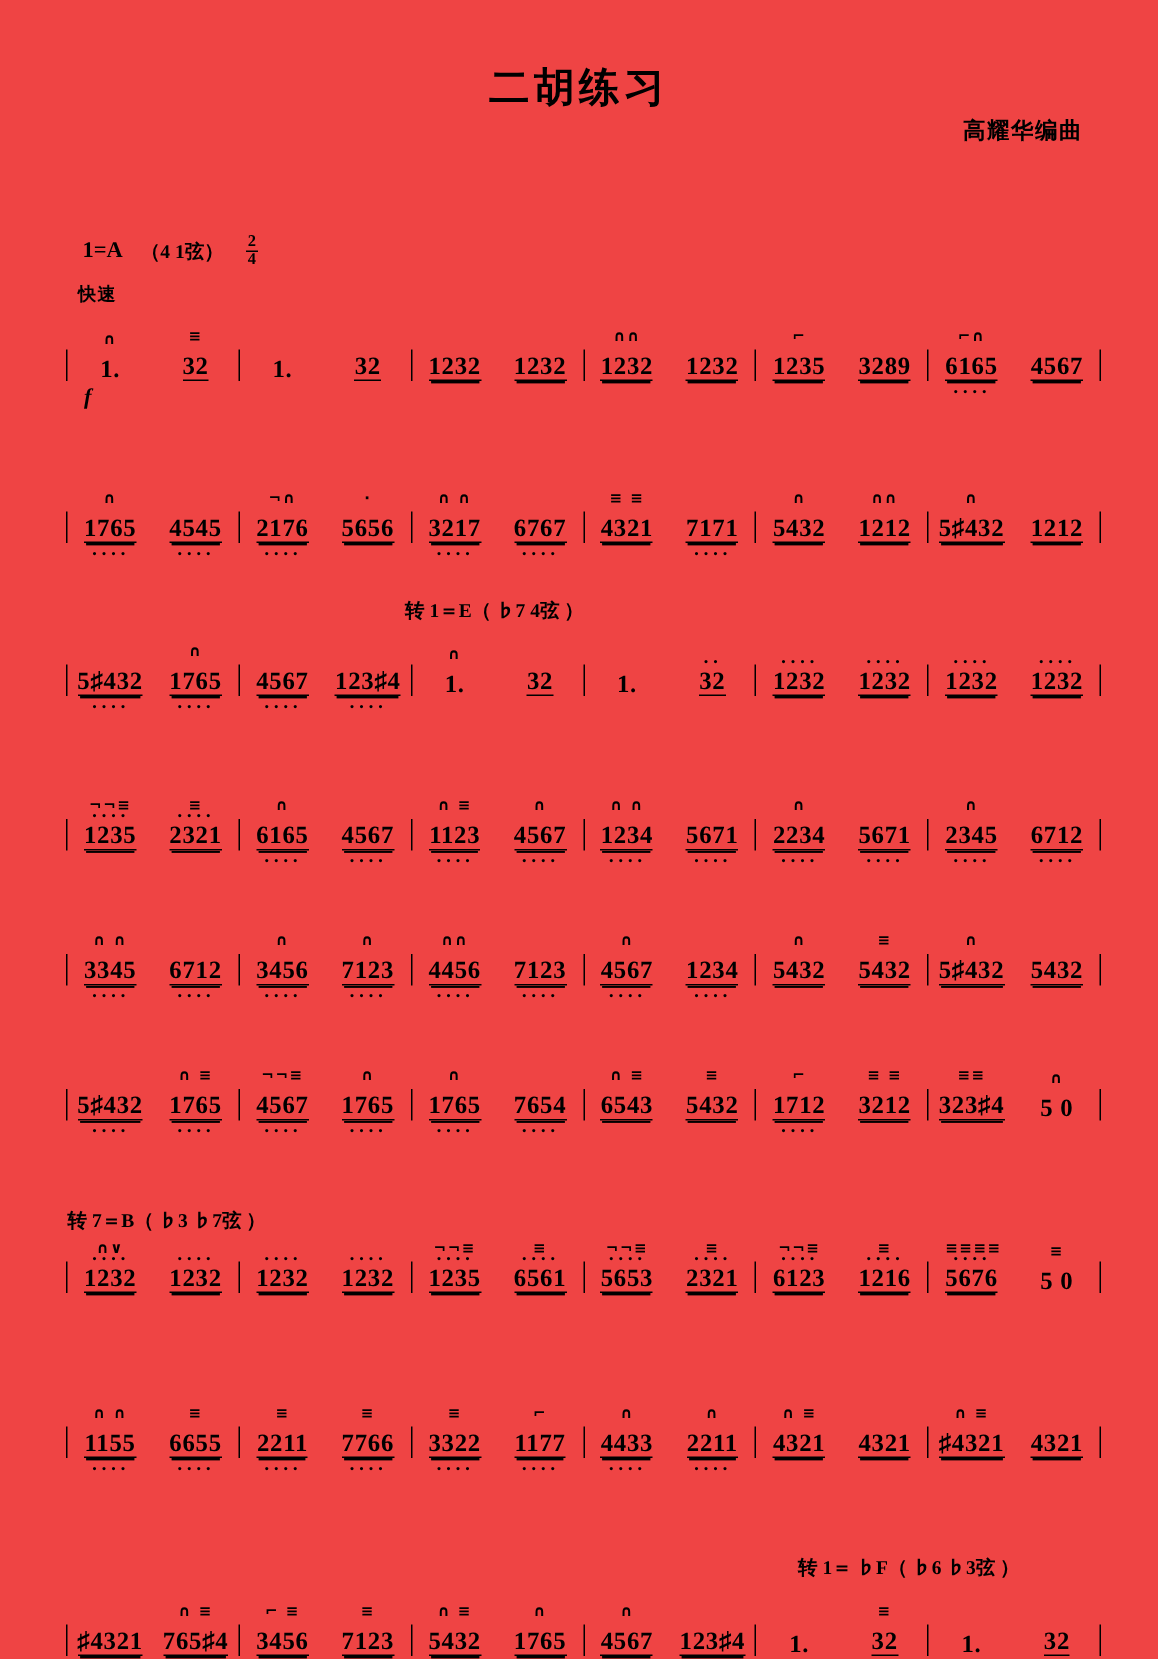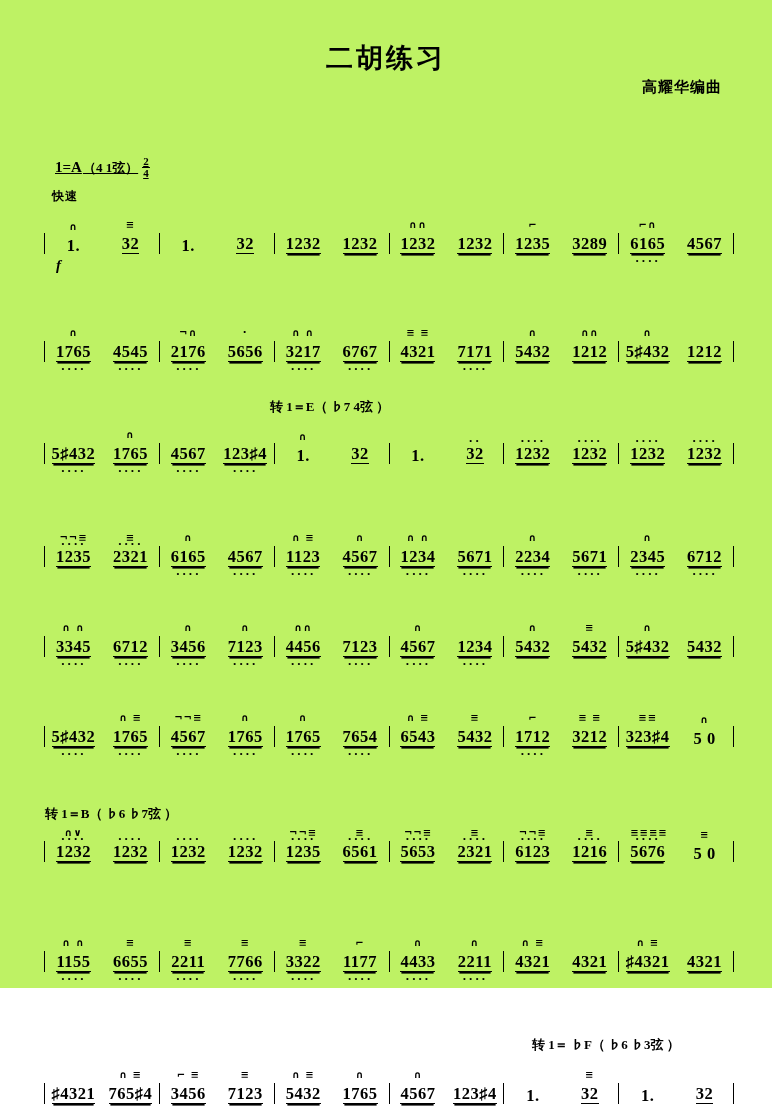--- a/index.html
+++ b/index.html
@@ -11,22 +11,22 @@
     width: 772px;
     height: 1106px;
     position: relative;
     font-family: "Liberation Serif", serif;
     color: #000;
     overflow: hidden;
   }
   .page {
     position: relative;
     width: 772px;
-    height: 988px;
-    background: #bef264;
+    height: 1106px;
+    background: #ef4444;
   }
 
   
   .title {
     position: absolute;
     top: 40px;
     left: 0;
     width: 772px;
     text-align: center;
     font-size: 27px;
@@ -58,22 +58,21 @@
   
   .keysig {
     position: absolute;
     left: 55px;
     top: 156px;
     font-size: 15px;
     font-family: "Liberation Serif", serif;
     font-weight: 700;
     display: flex;
     align-items: center;
-    gap: 1px;
-    text-decoration: underline;
+    gap: 12px;
   }
   .keysig .sm { font-size: 13px; }
   .frac {
     display: inline-block;
     vertical-align: middle;
     font-size: 11px;
     line-height: 1;
     text-align: center;
     margin-left: 3px;
     font-weight: 700;
@@ -206,21 +205,21 @@
       <span class="num">2</span>
       <span class="den">4</span>
     </span>
   </div>
 
   <div class="tempo">快速</div>
   <div class="dyn">f</div>
 
   <div id="modulations">
       <div class="mod" style="left: 270px; top: 398px;">转 1＝E（ ♭7 4弦 ）</div>
-      <div class="mod" style="left: 45px; top: 805px;">转 1＝B（ ♭6 ♭7弦 ）</div>
+      <div class="mod" style="left: 45px; top: 805px;">转 7＝B（ ♭3 ♭7弦 ）</div>
       <div class="mod" style="left: 500px; top: 1036px; padding-left: 32px;">转 1＝ ♭F（ ♭6 ♭3弦 ）</div>
     </div>
   <div id="systems">
       <div class="system" style="top: 222px;">
         <div class="bar"></div>
         <div class="measure">
           <span class="notes">1.<span class="marks">∩</span></span>
         </div>
         <div class="measure">
           <span class="notes u1">32<span class="marks">≡</span></span>

